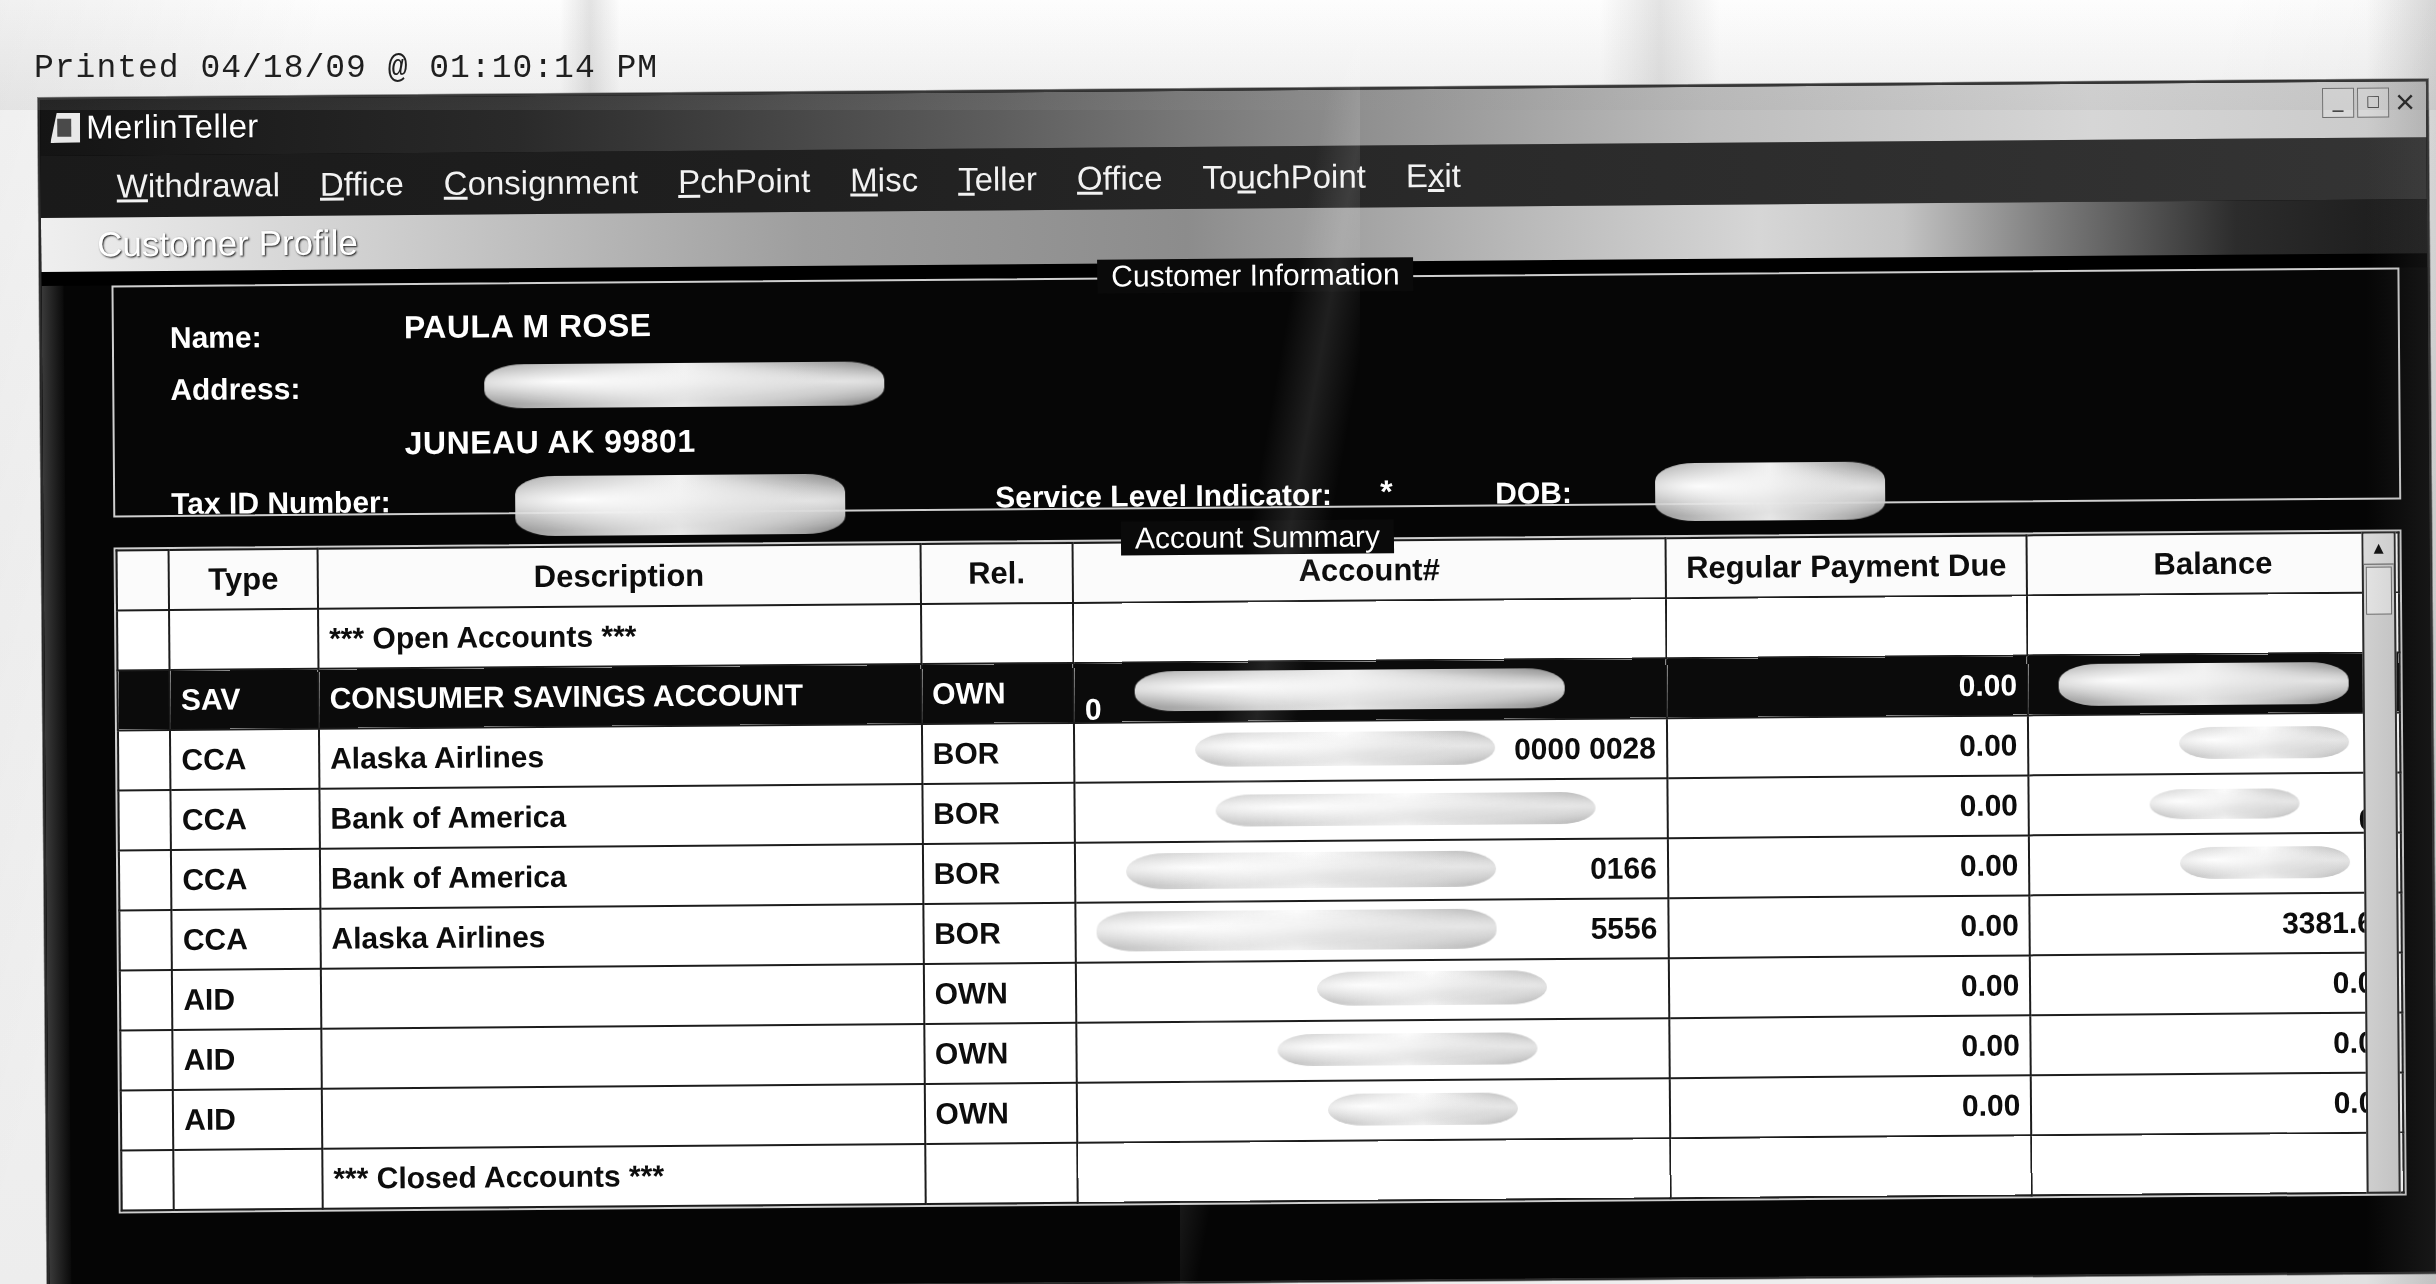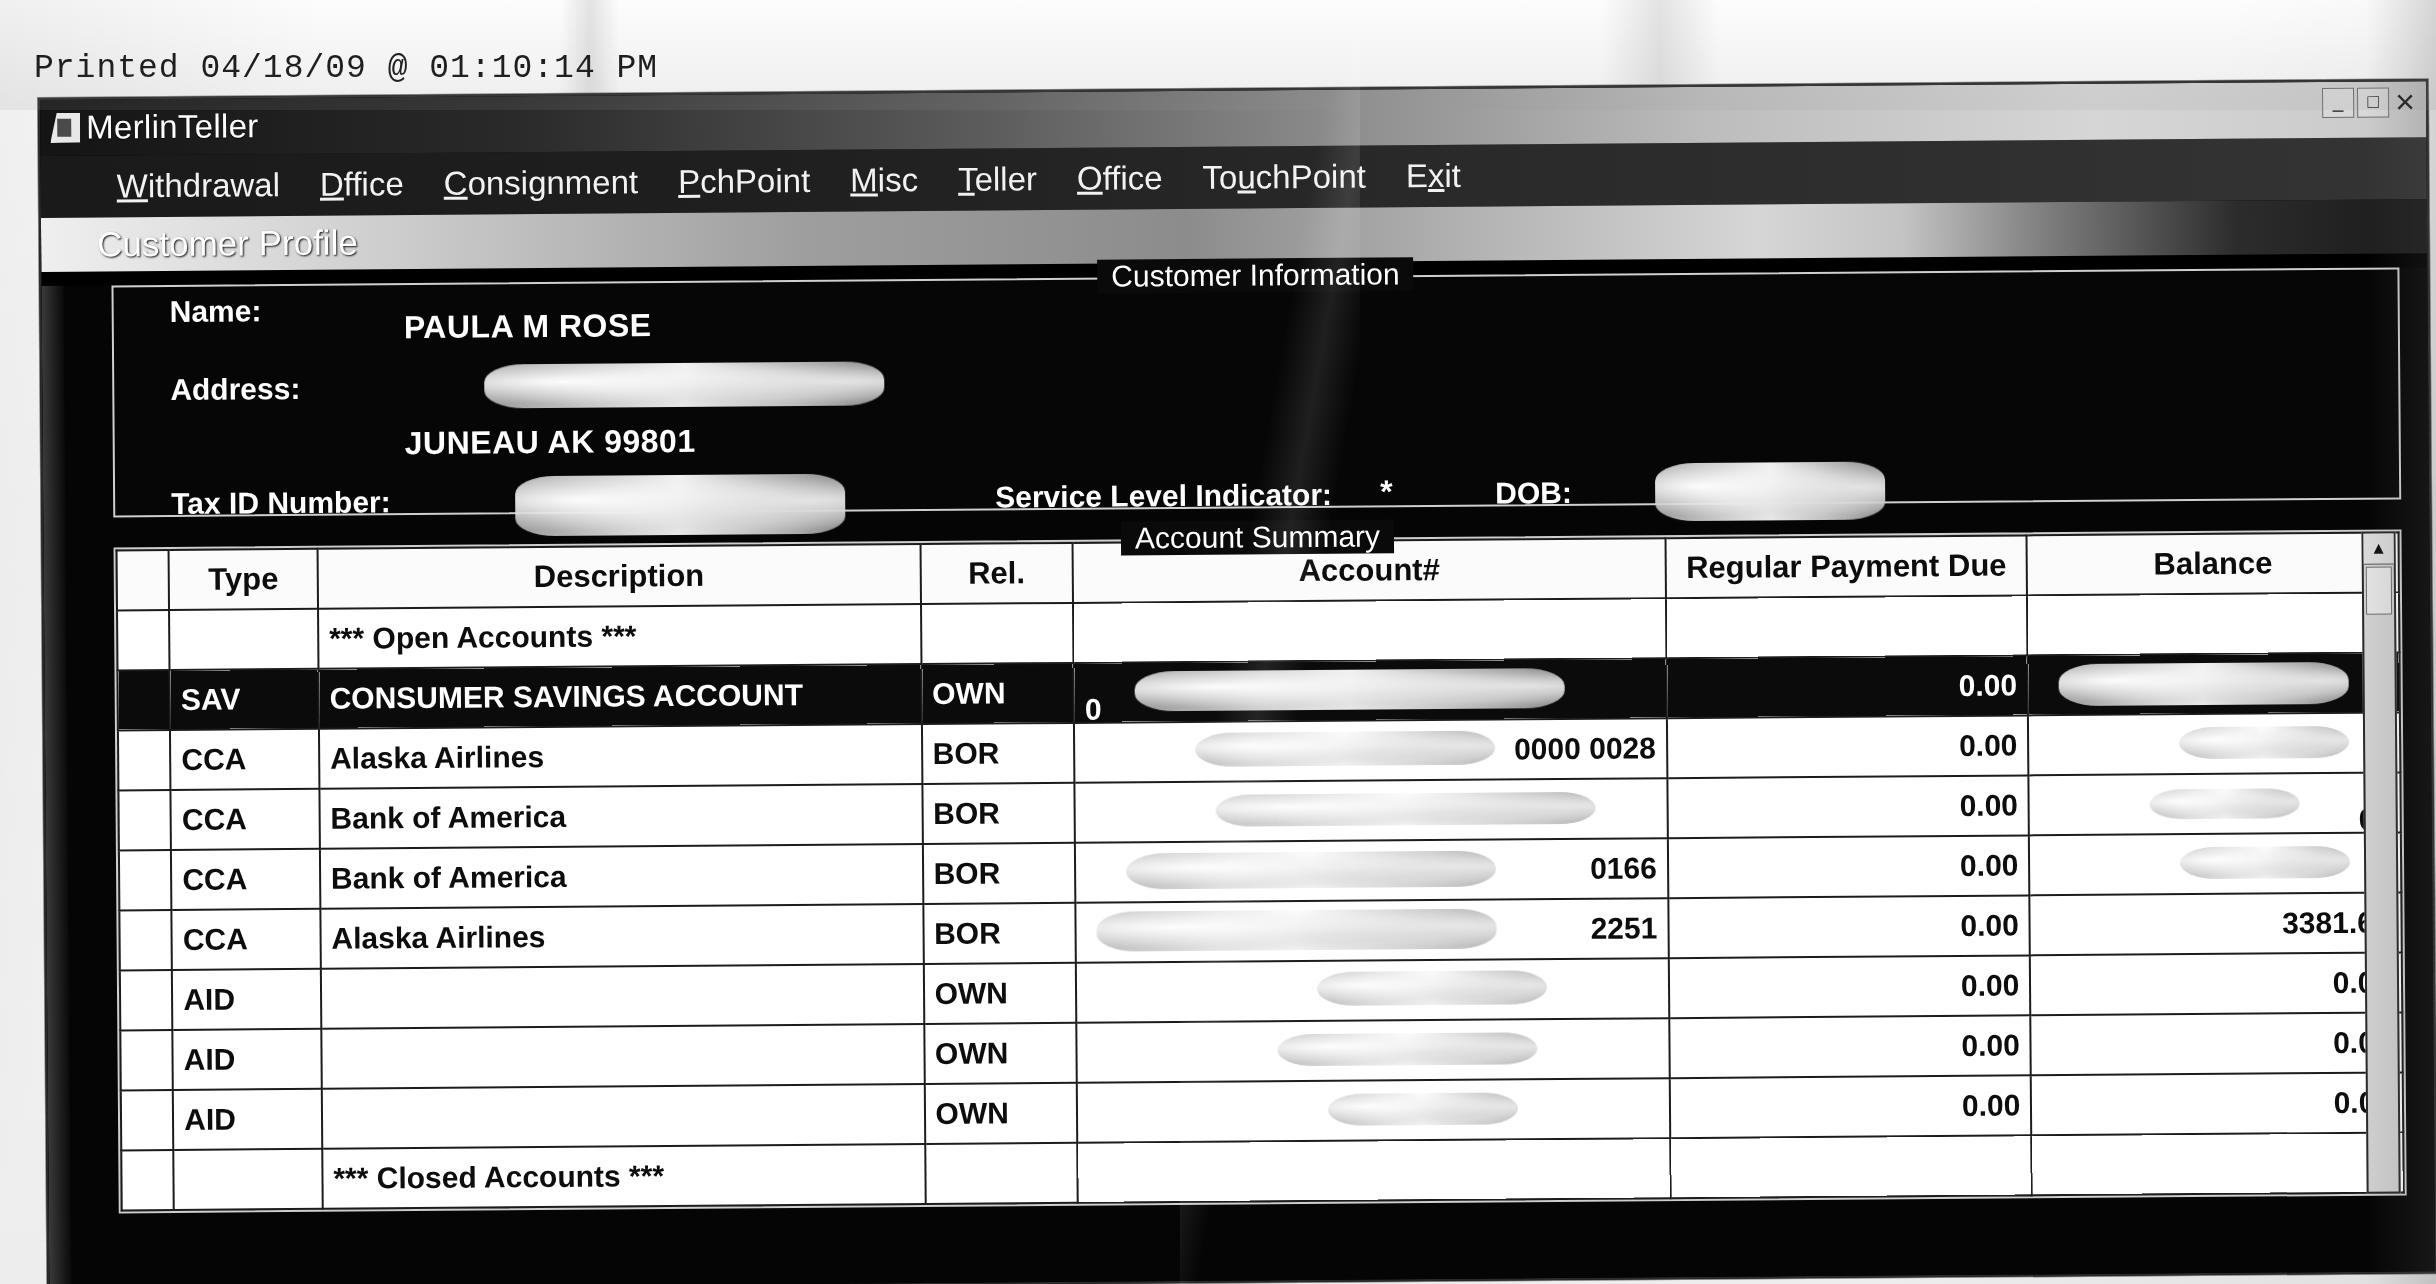--- a/index.html
+++ b/index.html
@@ -331,21 +331,21 @@
       <div id="screen-title">Customer Profile</div>
     </div>
 
     <div id="win-body">
       <div id="win-left-edge"></div>
 
       <div class="group">
         <div class="group-legend">Customer Information</div>
         <div id="cust-body">
 
-          <div class="fld-label" style="left:56px; top:8px;text-align:right;">Name:</div>
+          <div class="fld-label" style="left:56px; top:34px;text-align:right;">Name:</div>
           <div class="fld-value" style="left:290px; top:24px;">PAULA M ROSE</div>
 
           <div class="fld-label" style="left:56px; top:86px;">Address:</div>
           <div class="redact" style="left:370px; top:80px; width:400px; height:44px;"></div>
           <div class="fld-value" style="left:290px; top:140px;">JUNEAU AK 99801</div>
 
           <div class="fld-label" style="left:56px; top:200px;">Tax ID Number:</div>
           <div class="redact" style="left:400px; top:192px; width:330px; height:60px;"></div>
 
           <div class="fld-label" style="left:880px; top:200px;">Service Level Indicator:</div>
@@ -453,21 +453,21 @@
                   <span class="redact" style="left:150px;top:12px;width:170px;height:32px;"></span>
                 </td>
               </tr>
 
               <tr>
                 <td></td>
                 <td class="type">CCA</td>
                 <td class="desc">Alaska Airlines</td>
                 <td class="rel">BOR</td>
                 <td class="acctnum">
-                  <span>2251</span>
+                  <span>5556</span>
                   <span class="redact" style="left:20px;top:8px;width:400px;height:40px;"></span>
                 </td>
                 <td class="pay">0.00</td>
                 <td class="bal">3381.62</td>
               </tr>
 
               <tr>
                 <td></td>
                 <td class="type">AID</td>
                 <td class="desc"></td>

